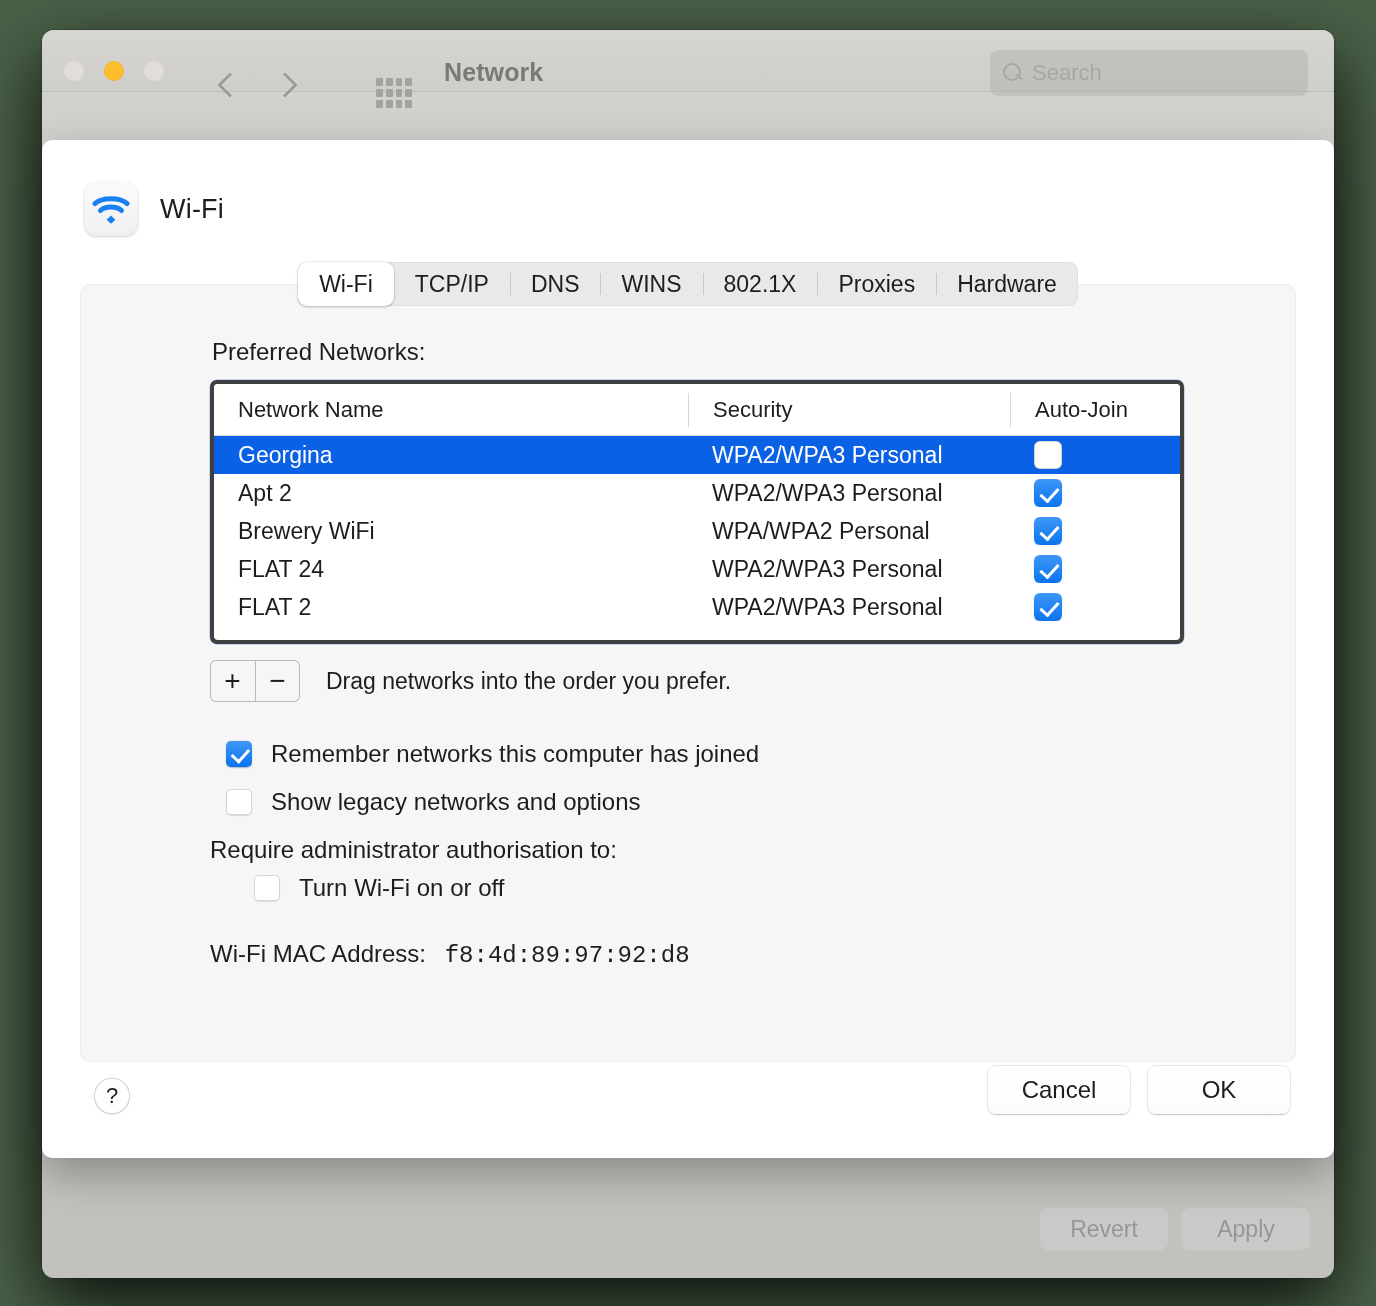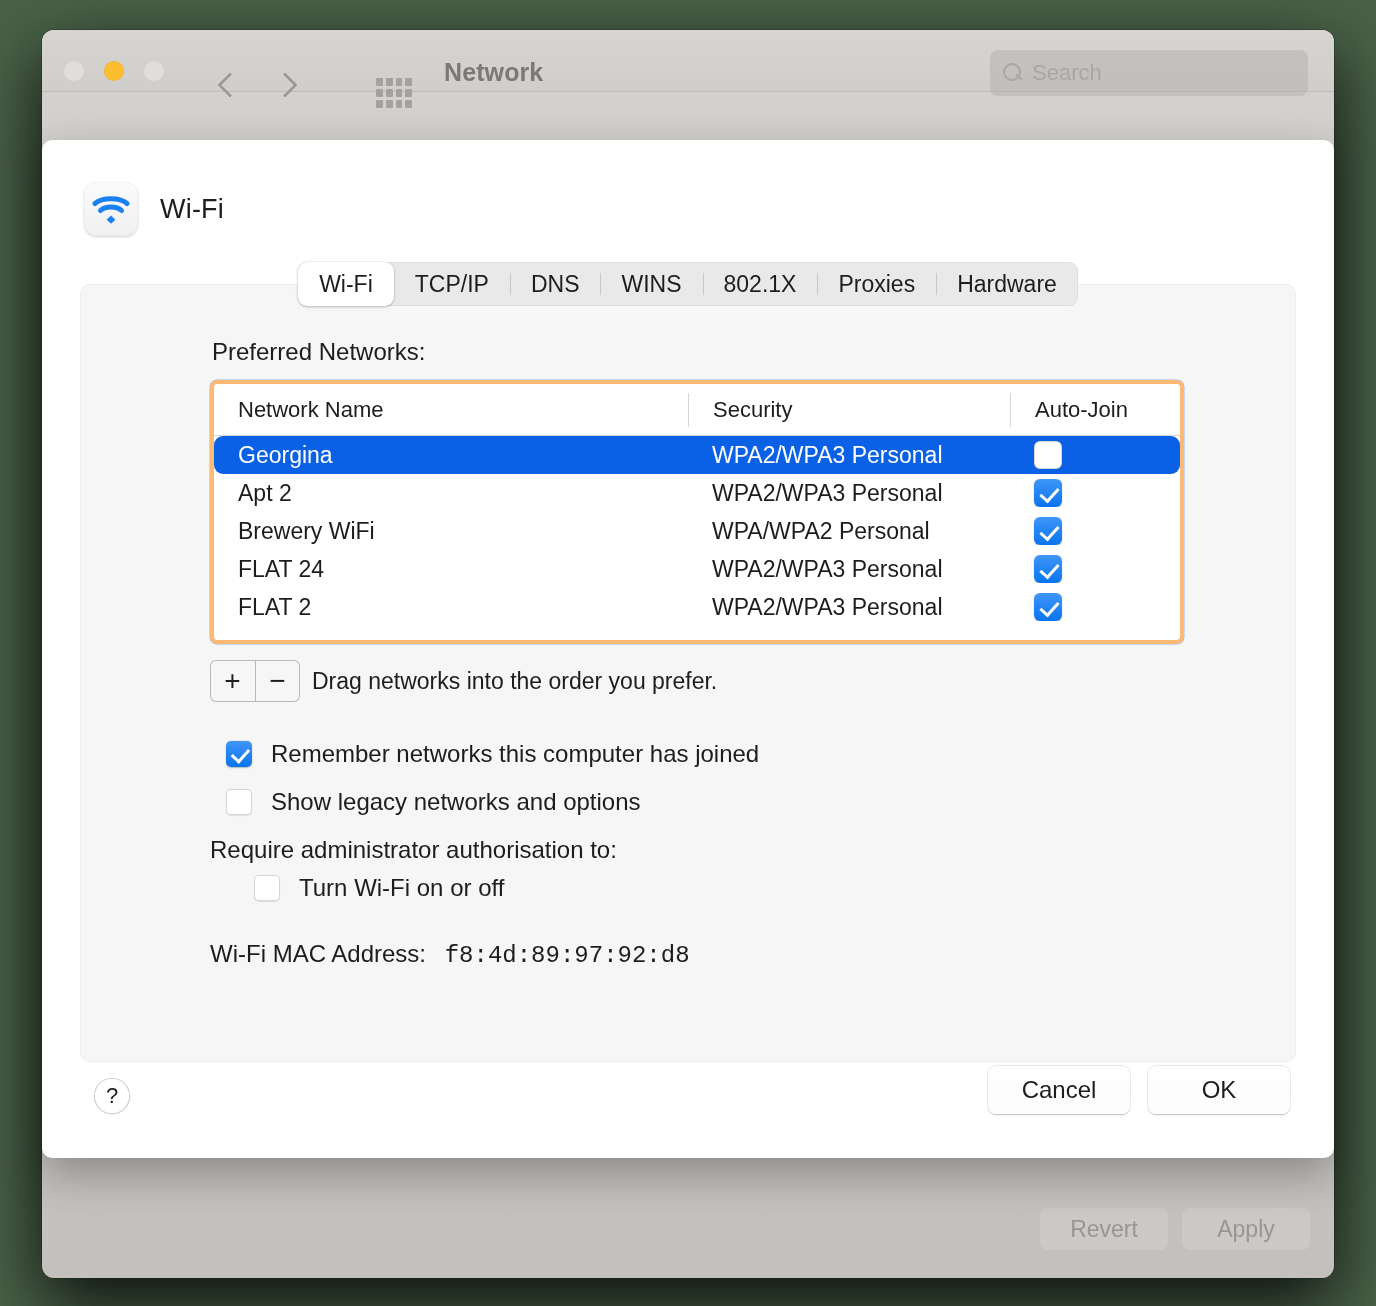--- a/index.html
+++ b/index.html
@@ -173,21 +173,21 @@
     margin-left: 132px;
     font-size: 24px; color: #1d1d1f;
   }
 
   
   .table-wrap {
     margin: 14px 0 0 130px;
     width: 974px;
     border-radius: 7px;
     padding: 4px;
-    background: #fdba74;
+    background: #404040;
     box-shadow: 0 0 0 0.5px rgba(90,140,235,0.6);
   }
   .table {
     background: #ffffff;
     border-radius: 4px;
     overflow: hidden;
     height: 256px;
     position: relative;
   }
   .thead {
@@ -203,21 +203,20 @@
     height: 34px; line-height: 34px;
     position: relative;
   }
   .th.c-name { width: 474px; }
   .th.c-sec  { width: 322px; border-left: 1px solid #d7d7d7; }
   .th.c-join { width: 170px; border-left: 1px solid #d7d7d7; }
 
   .trow {
     display: flex; align-items: center;
     height: 38px;
-    border-radius: 9px;
   }
   .trow.selected { background: #0b61e5; }
   .trow.selected .cell { color: #ffffff; }
   .cell {
     font-size: 23px; color: #1d1d1f;
     padding-left: 24px;
     white-space: nowrap; overflow: hidden;
   }
   .cell.c-name { width: 474px; }
   .cell.c-sec  { width: 322px; }
@@ -257,21 +256,21 @@
     box-shadow: inset 0 0 0 1px #b9b9b9;
     background: #f6f6f6;
   }
   .seg-btn {
     width: 45px; height: 42px;
     display: flex; align-items: center; justify-content: center;
     font-size: 28px; color: #1d1d1f; line-height: 1;
   }
   .seg-btn + .seg-btn { box-shadow: inset 1px 0 0 #b9b9b9; }
   .hint {
-    margin-left: 12px;
+    margin-left: 26px;
     font-size: 23px; color: #1d1d1f;
   }
 
   .check-line {
     display: flex; align-items: center;
     margin: 0 0 0 130px;
     height: 48px;
     padding-left: 16px;
   }
   .check-line.first { margin-top: 28px; }

